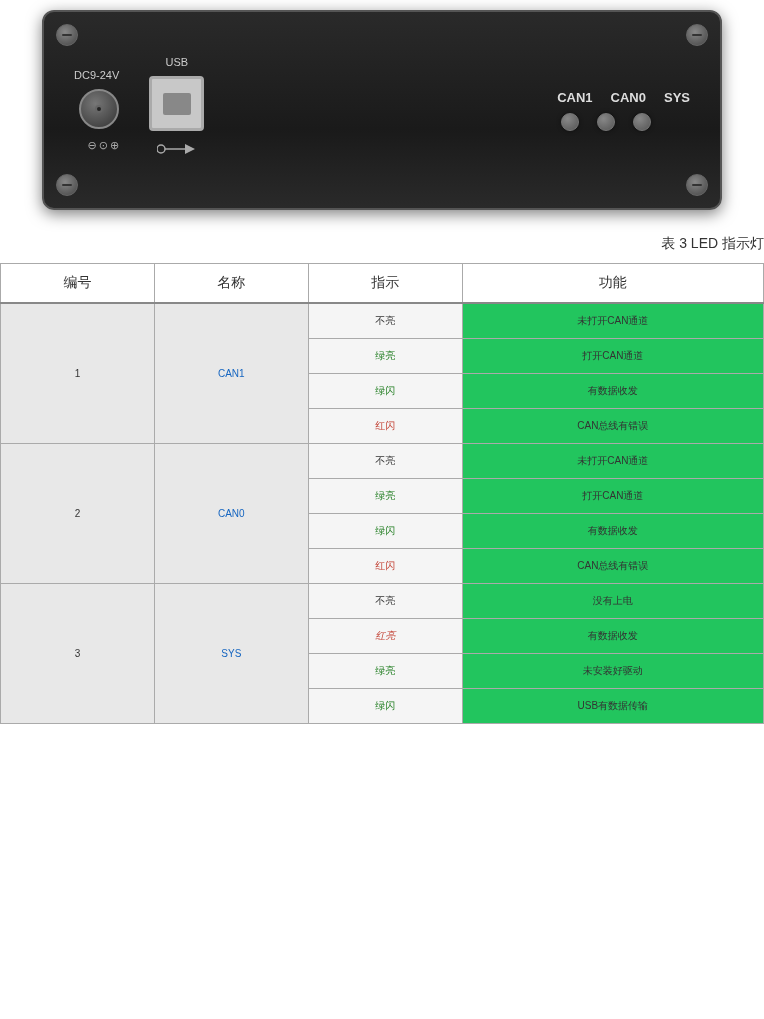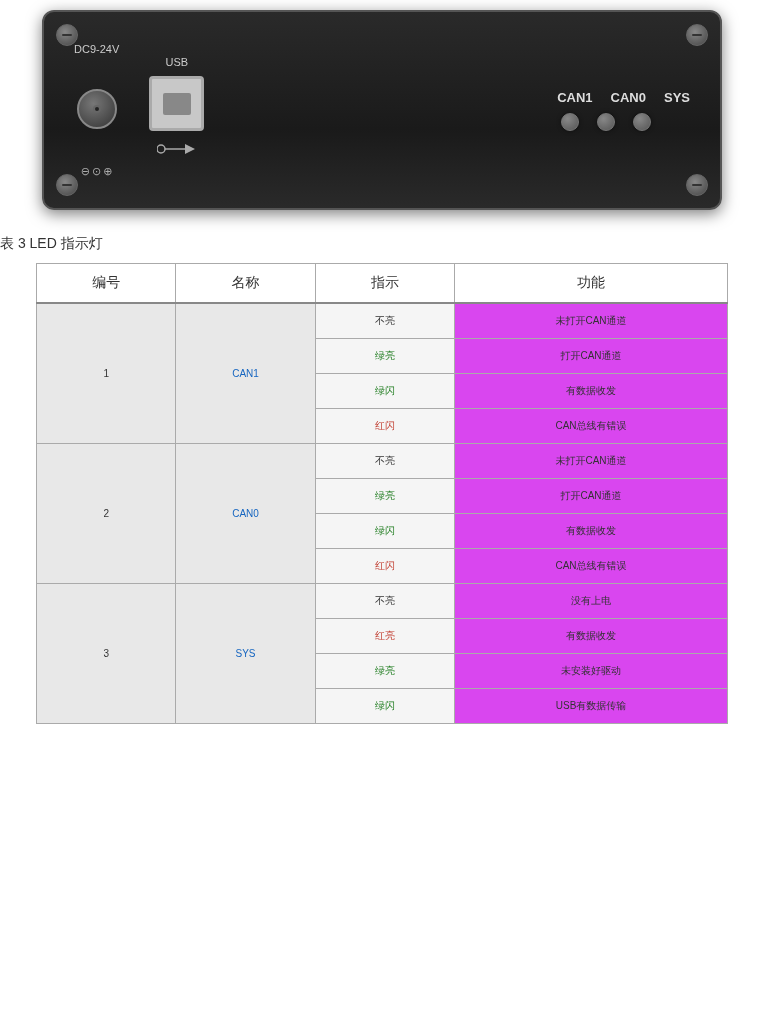--- a/index.html
+++ b/index.html
@@ -61,23 +61,22 @@
     }
     .screw.tl { top: 12px; left: 12px; }
     .screw.tr { top: 12px; right: 12px; }
     .screw.bl { bottom: 12px; left: 12px; }
     .screw.br { bottom: 12px; right: 12px; }
 
     
     .dc-section {
       display: flex;
       flex-direction: column;
-      align-items: center;
+      align-items: flex-end;
       margin-right: 30px;
-      gap: 26px;
     }
     .dc-label {
       color: #ccc;
       font-size: 11px;
       margin-bottom: 8px;
       font-family: Arial, sans-serif;
     }
     .dc-connector {
       width: 40px;
       height: 40px;
@@ -170,29 +169,29 @@
       width: 18px;
       height: 18px;
       border-radius: 50%;
       background: radial-gradient(circle at 35% 30%, #888, #555);
       border: 1px solid #777;
       box-shadow: 0 0 4px rgba(0,0,0,0.5);
     }
 
     
     .table-caption {
-      text-align: left;
+      text-align: right;
       padding: 15px 0 10px 0;
       font-size: 14px;
       color: #333;
     }
 
     
     .led-table {
-      width: 692px;
+      width: 764px;
       margin: 0 auto;
       border-collapse: collapse;
       border: 1px solid #aaa;
     }
 
     .led-table th {
       border: 1px solid #aaa;
       padding: 10px 8px;
       text-align: center;
       background: #fff;
@@ -224,21 +223,21 @@
     }
 
     .row-indicator {
       background: #f5f5f5;
       color: #333;
       vertical-align: middle;
       font-size: 14px;
     }
 
     .row-function {
-      background: #d946ef;
+      background: #22c55e;
       vertical-align: middle;
       font-size: 14px;
       color: #333;
     }
 
     .header-row th {
       border-bottom: 2px solid #888;
     }
   </style>
 </head>
@@ -340,21 +339,21 @@
         <td class="row-indicator" style="color: rgb(192, 57, 43);">红闪</td>
         <td class="row-function">CAN总线有错误</td>
       </tr>
       <tr>
         <td class="row-number" rowspan="4">3</td>
         <td class="row-name" rowspan="4">SYS</td>
         <td class="row-indicator" style="color: rgb(51, 51, 51);">不亮</td>
         <td class="row-function">没有上电</td>
       </tr>
       <tr>
-        <td class="row-indicator" style="color: rgb(192, 57, 43);">红亮</td>
+        <td class="row-indicator" style="color: rgb(192, 57, 43); font-style: italic;">红亮</td>
         <td class="row-function">有数据收发</td>
       </tr>
       <tr>
         <td class="row-indicator" style="color: rgb(26, 122, 26);">绿亮</td>
         <td class="row-function">未安装好驱动</td>
       </tr>
       <tr>
         <td class="row-indicator" style="color: rgb(26, 122, 26);">绿闪</td>
         <td class="row-function">USB有数据传输</td>
       </tr>

